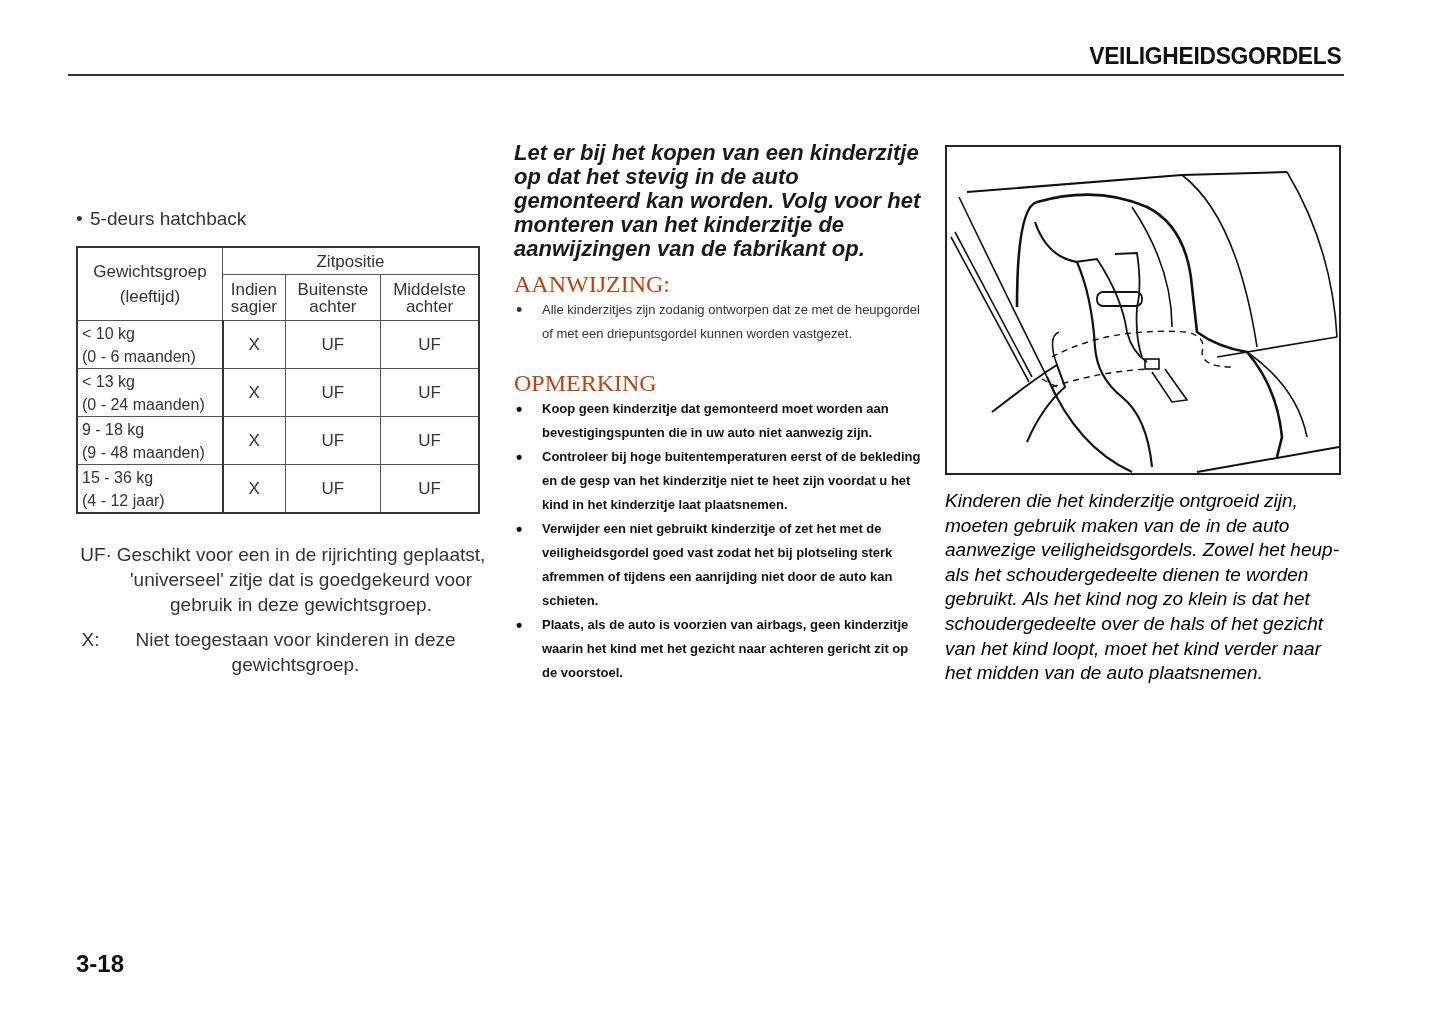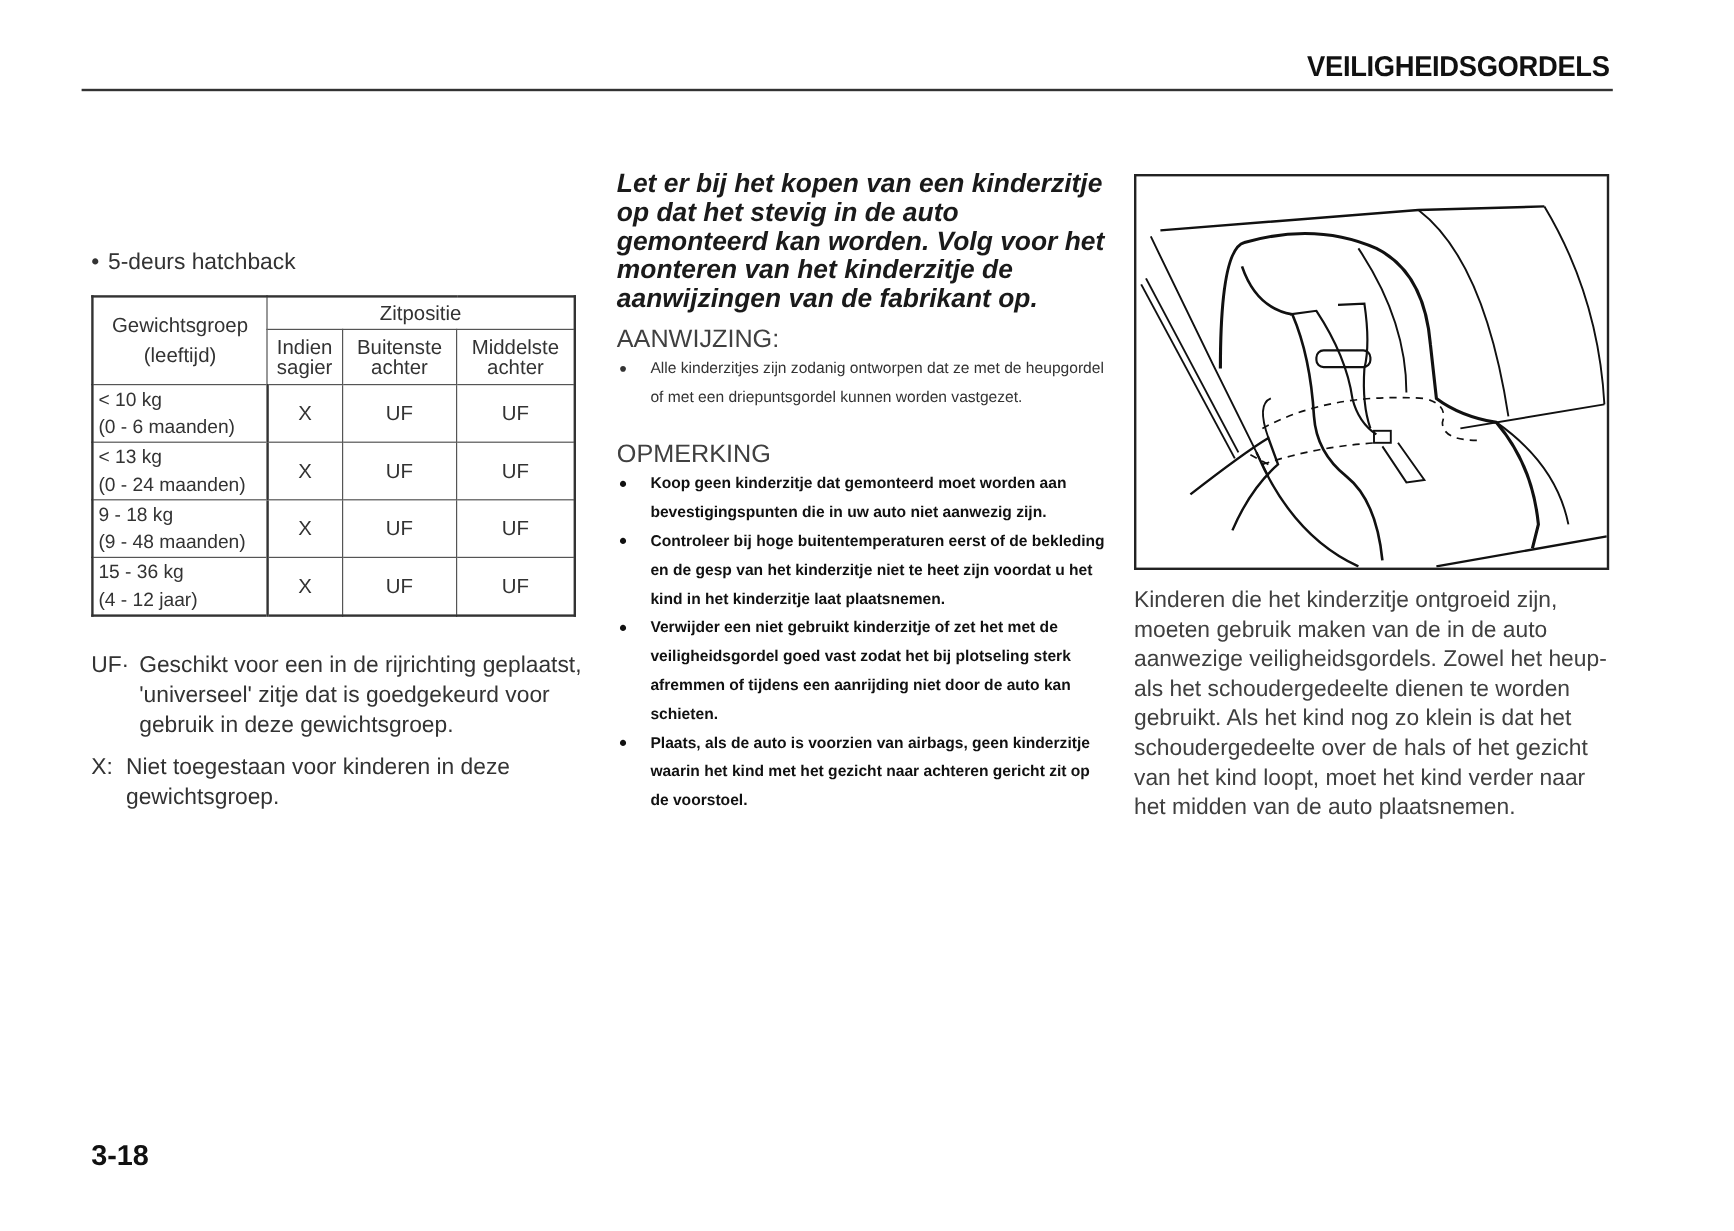--- a/index.html
+++ b/index.html
@@ -31,42 +31,42 @@
     border: 1px solid #555; font-weight: normal; padding: 0;
   }
   table.seat th { text-align: center; line-height: 17px; }
   table.seat .h-group { width: 144px; height: 72px; font-size: 17px; line-height: 25px; }
   table.seat .h-pos { height: 26px; font-size: 17px; text-align: center; }
   table.seat .h-sub { height: 44px; font-size: 17px; }
   table.seat td { height: 47px; }
   table.seat td.group { text-align: left; padding-left: 4px; font-size: 16px; line-height: 23px; border-right: 2px solid #333; }
   table.seat td.val { text-align: center; font-size: 17px; }
 
-  .legend { margin-top: 28px; font-size: 19px; color: #333; line-height: 25px; }
+  .legend { margin-top: 28px; font-size: 19px; color: #333; line-height: 25px; text-align: center; }
   .legend .item { display: flex; margin-bottom: 10px; }
   .legend .key { flex: 0 0 auto; }
   .legend .desc { flex: 1; }
   .legend .item.uf .key { width: 40px; }
   .legend .item.x .key { width: 29px; }
 
   .intro { font-style: italic; font-weight: bold; font-size: 22px; line-height: 24px; color: #1a1a1a; margin: 0; }
-  .heading { font-size: 21px; margin: 10px 0 0 0; color: #404040; }
+  .heading { font-size: 24px; margin: 10px 0 0 0; color: #c2410c; font-family: Liberation Serif, serif; }
   ul.bullets { list-style: none; margin: 0; padding: 0; }
   ul.bullets li { position: relative; padding-left: 28px; font-size: 13px; line-height: 24px; color: #333; }
   ul.bullets li::before { content: "•"; position: absolute; left: 2px; top: 0; font-size: 18px; }
   ul.bullets.bold li { font-weight: bold; color: #111; }
   .note-section { margin-top: 24px; }
 
   .figure {
     width: 396px; height: 330px; border: 2px solid #222; box-sizing: border-box; position: relative; background: #fff;
   }
   .figure svg { position: absolute; left: 0; top: 0; }
   .right-text { margin-top: 14px; }
   .right-text .heading { margin: 0; font-weight: bold; }
-  .right-text p { margin: 0; font-size: 19px; line-height: 24.6px; color: #404040; }
+  .right-text p { margin: 0; font-size: 19px; line-height: 24.6px; color: #000000; font-style: italic; }
 
   .page-number { position: absolute; left: 76px; top: 950px; font-weight: bold; font-size: 24px; color: #111; }
 </style>
 </head>
 <body>
 
 <div class="header-title">VEILIGHEIDSGORDELS</div>
 <div class="header-rule"></div>
 
 <div class="col col-left">

